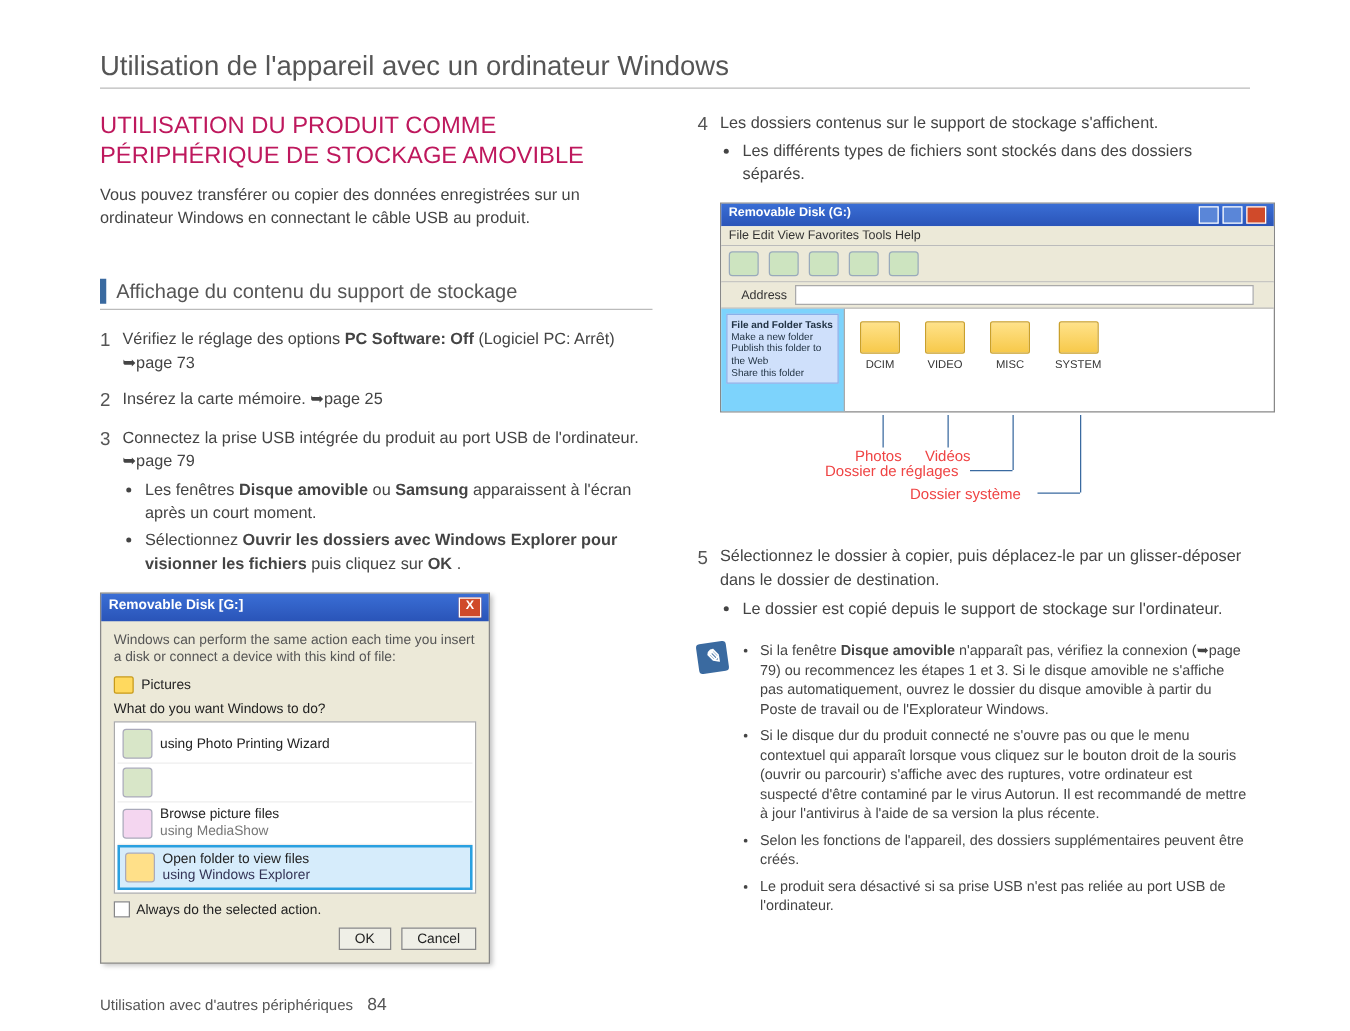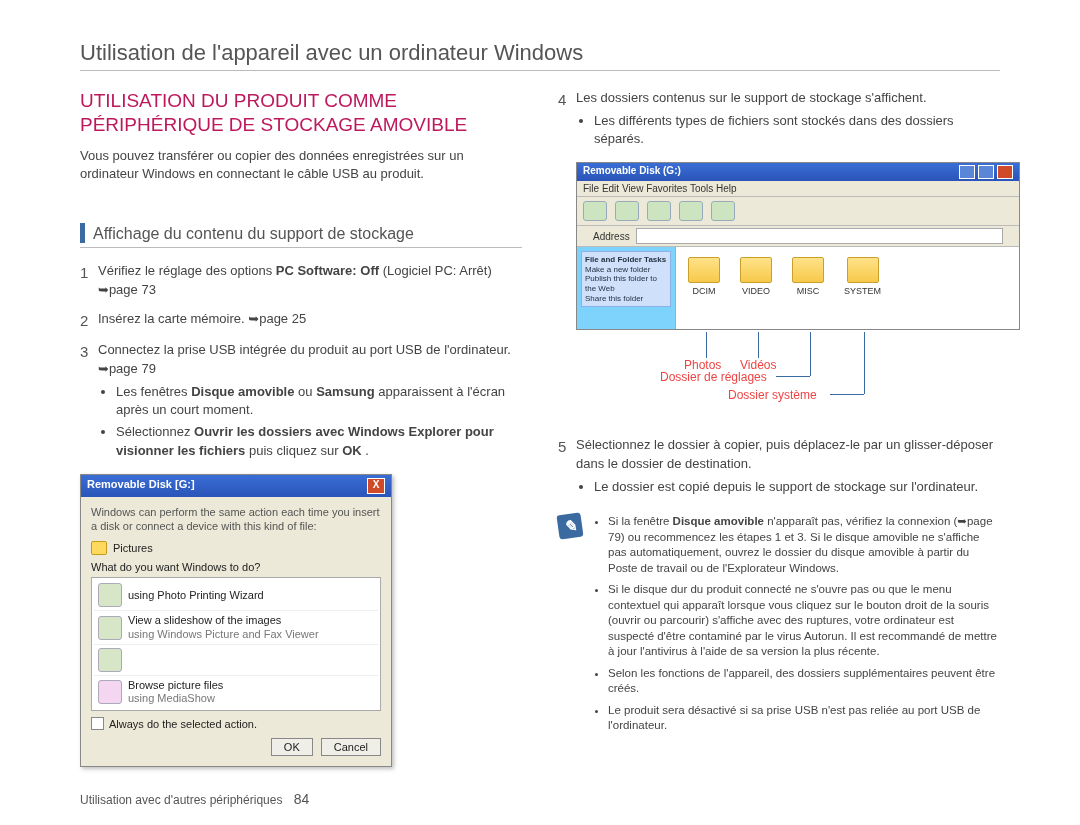--- a/index.html
+++ b/index.html
@@ -424,30 +424,30 @@
             <span>Pictures</span>
           </div>
           <div style="margin-bottom:4px;">What do you want Windows to do?</div>
           <div class="dlg-list">
             <div class="dlg-item">
               <div class="it-icon"></div>
               <div><span>using Photo Printing Wizard</span></div>
             </div>
             <div class="dlg-item">
               <div class="it-icon"></div>
-              <div><span>View a slideshow of the images</span><br>
-                   <span style="color:#777">using Windows Picture and Fax Viewer</span></div>
-            </div>
-            <div class="dlg-item">
-              <div class="it-icon"></div>
             </div>
             <div class="dlg-item">
               <div class="it-icon media"></div>
               <div><span>Browse picture files</span><br>
                    <span style="color:#777">using MediaShow</span></div>
+            </div>
+            <div class="dlg-item sel">
+              <div class="it-icon folder"></div>
+              <div><span>Open folder to view files</span><br>
+                   <span style="color:#335">using Windows Explorer</span></div>
             </div>
           </div>
           <div class="dlg-chk">
             <div class="chkbox"></div>
             <span>Always do the selected action.</span>
           </div>
           <div class="dlg-btns">
             <div class="dlg-btn">OK</div>
             <div class="dlg-btn">Cancel</div>
           </div>

